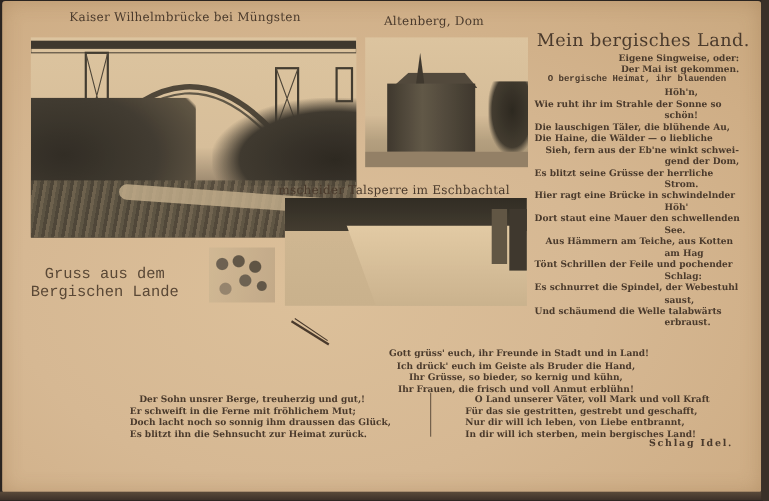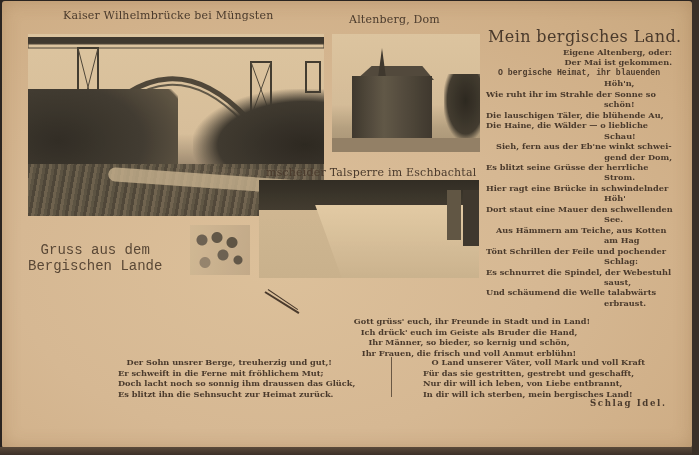--- a/index.html
+++ b/index.html
@@ -101,49 +101,48 @@
 </div>
 
 <div class="photo church-photo">
   <div class="church-roof"></div>
   <div class="spire"></div>
   <div class="church-body"></div>
   <div class="trees-r"></div>
   <div class="ground-c"></div>
 </div>
 
-<div class="caption serif" style="left:266px;top:166px;">mscheider Talsperre im Eschbachtal</div>
+<div class="caption serif" style="left:253px;top:166px;">mscheider Talsperre im Eschbachtal</div>
 
 <div class="photo dam-photo">
   <div class="dam-trees"></div>
   <div class="dam-wall"></div>
   <div class="dam-tower"></div>
   <div class="dam-dark"></div>
 </div>
 
 <div class="flower"></div>
 
 <div class="greeting mono">Gruss aus dem
 Bergischen Lande</div>
 
 <div class="stroke"></div>
 <div class="stroke2"></div>
 
 <div class="title serif">Mein bergisches Land.</div>
 
 <div class="poem-right serif">
-  <div class="l r">Eigene Altenberg, oder:</div>
+  <div class="l r">Eigene Singweise, oder:</div>
   <div class="l r">Der Mai ist gekommen.</div>
   <div class="l c">O bergische Heimat, ihr blauenden</div>
   <div class="l" style="padding-left:118px">Höh'n,</div>
   <div class="l">Wie ruht ihr im Strahle der Sonne so</div>
   <div class="l" style="padding-left:118px">schön!</div>
   <div class="l">Die lauschigen Täler, die blühende Au,</div>
   <div class="l">Die Haine, die Wälder — o liebliche</div>
-  <div class="l" style="padding-left:118px">Schau!</div>
   <div class="l" style="padding-left:10px">Sieh, fern aus der Eb'ne winkt schwei-</div>
   <div class="l r">gend der Dom,</div>
   <div class="l">Es blitzt seine Grüsse der herrliche</div>
   <div class="l" style="padding-left:118px">Strom.</div>
   <div class="l">Hier ragt eine Brücke in schwindelnder</div>
   <div class="l" style="padding-left:118px">Höh'</div>
   <div class="l">Dort staut eine Mauer den schwellenden</div>
   <div class="l" style="padding-left:118px">See.</div>
   <div class="l" style="padding-left:10px">Aus Hämmern am Teiche, aus Kotten</div>
   <div class="l" style="padding-left:118px">am Hag</div>
@@ -151,21 +150,21 @@
   <div class="l" style="padding-left:118px">Schlag:</div>
   <div class="l">Es schnurret die Spindel, der Webestuhl</div>
   <div class="l" style="padding-left:118px">saust,</div>
   <div class="l">Und schäumend die Welle talabwärts</div>
   <div class="l" style="padding-left:118px">erbraust.</div>
 </div>
 
 <div class="poem-mid serif">
   <div class="l" style="white-space:pre">  Gott grüss' euch, ihr Freunde in Stadt und in Land!</div>
   <div class="l">Ich drück' euch im Geiste als Bruder die Hand,</div>
-  <div class="l">Ihr Männer, so bieder, so kernig und schön,</div>
+  <div class="l">Ihr Grüsse, so bieder, so kernig und kühn,</div>
   <div class="l">Ihr Frauen, die frisch und voll Anmut erblühn!</div>
 </div>
 
 <div class="poem-left serif">
   <div class="l" style="white-space:pre">   Der Sohn unsrer Berge, treuherzig und gut,!</div>
   <div class="l">Er schweift in die Ferne mit fröhlichem Mut;</div>
   <div class="l">Doch lacht noch so sonnig ihm draussen das Glück,</div>
   <div class="l">Es blitzt ihn die Sehnsucht zur Heimat zurück.</div>
 </div>
 

